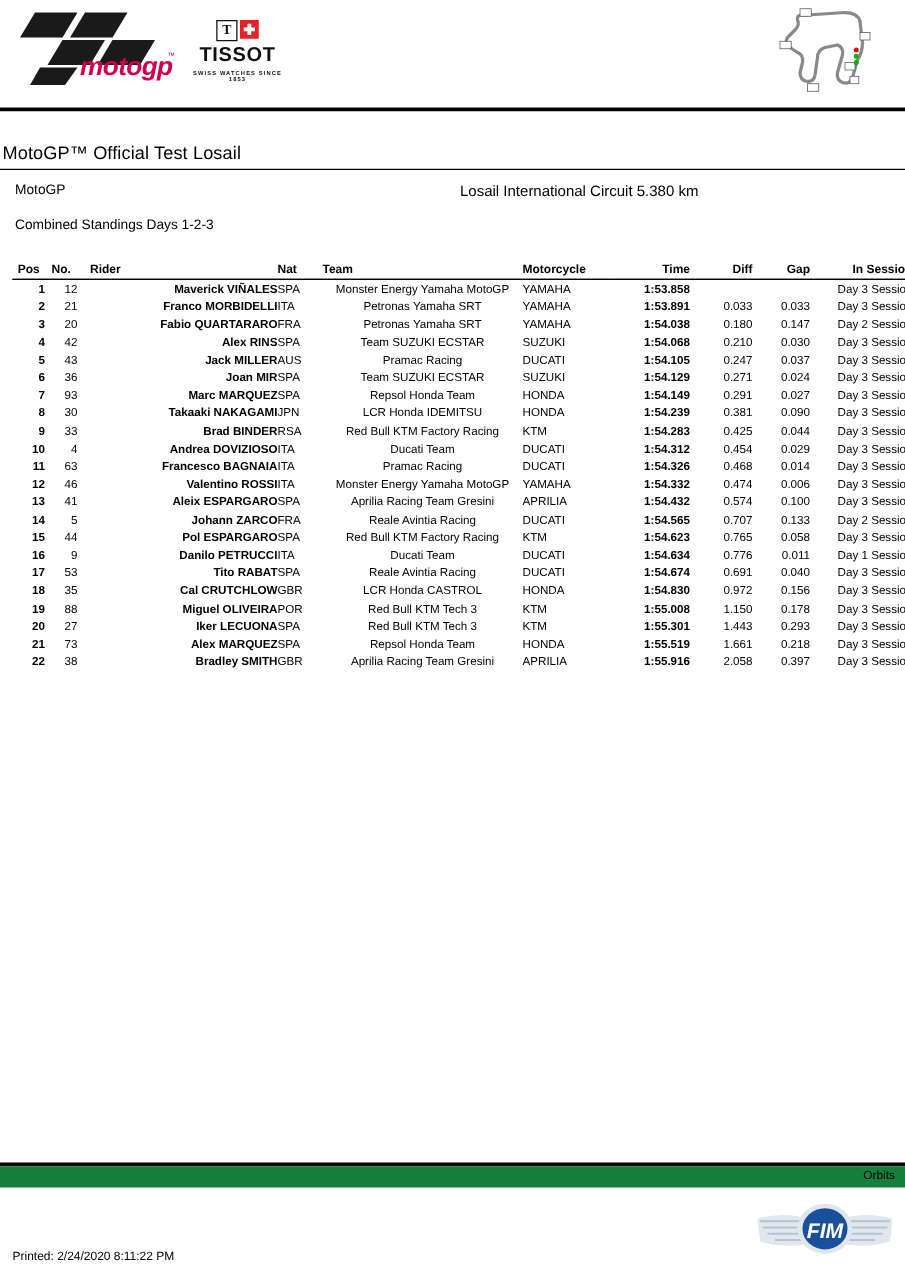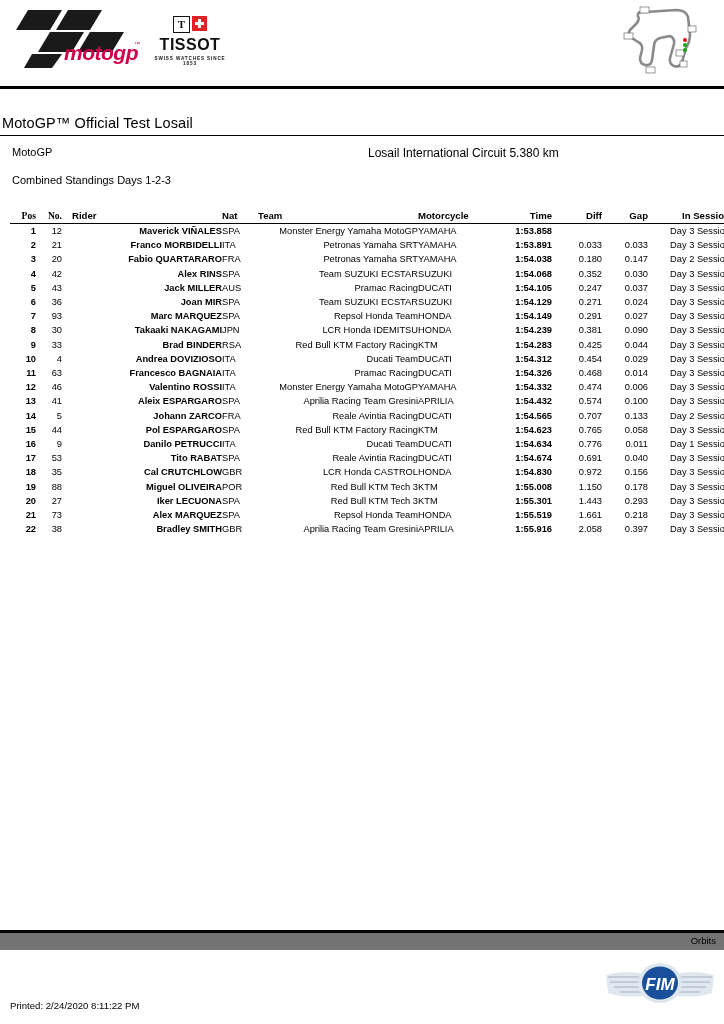--- a/index.html
+++ b/index.html
@@ -156,28 +156,28 @@
   }
   table.results td {
     padding: 1px 0;
     white-space: nowrap;
     line-height: 12.2px;
   }
   .c-pos   { width: 26px;  text-align: right; font-weight: bold; }
   .c-no    { width: 26px;  text-align: right; padding-right: 4px !important; }
   .c-rider { width: 150px; text-align: right; font-weight: bold; padding-left: 6px !important; }
   .c-nat   { width: 36px;  text-align: left; }
-  .c-team  { width: 160px; text-align: right; }
+  .c-team  { width: 160px; text-align: center; }
   .c-moto  { width: 72px;  text-align: left; }
   .c-time  { width: 62px;  text-align: right; font-weight: bold; }
   .c-diff  { width: 50px;  text-align: right; }
   .c-gap   { width: 46px;  text-align: right; padding-right: 4px !important; }
   .c-sess  { width: 78px;  text-align: right; }
 
-  th.c-pos, th.c-no { text-align: right; font-family: Liberation Serif, serif; }
+  th.c-pos, th.c-no { text-align: center; }
   th.c-rider, th.c-nat, th.c-team, th.c-moto { text-align: left; }
   th.c-rider { padding-left: 6px; }
   th.c-nat { padding-left: 2px; }
   th.c-time, th.c-diff, th.c-gap { text-align: right; margin-top: 44px; }
   th.c-sess { text-align: right; }
   td.c-nat { padding-left: 2px; }
 
   
   .footer-rule {
     position: absolute;
@@ -186,21 +186,21 @@
     width: 724px;
     height: 3px;
     background: #000;
   }
   .footer-bar {
     position: absolute;
     left: 0;
     top: 933px;
     width: 724px;
     height: 17px;
-    background: #737373;
+    background: #15803d;
   }
   .footer-bar-label {
     position: absolute;
     right: 8px;
     top: 2px;
     font-size: 9.5px;
     color: #000;
   }
   .fim-logo {
     position: absolute;
@@ -329,21 +329,21 @@
           <td class="c-sess">Day 2 Session</td>
         </tr>
         <tr>
           <td class="c-pos">4</td>
           <td class="c-no">42</td>
           <td class="c-rider">Alex RINS</td>
           <td class="c-nat">SPA</td>
           <td class="c-team">Team SUZUKI ECSTAR</td>
           <td class="c-moto">SUZUKI</td>
           <td class="c-time">1:54.068</td>
-          <td class="c-diff">0.352</td>
+          <td class="c-diff">0.210</td>
           <td class="c-gap">0.030</td>
           <td class="c-sess">Day 3 Session</td>
         </tr>
         <tr>
           <td class="c-pos">5</td>
           <td class="c-no">43</td>
           <td class="c-rider">Jack MILLER</td>
           <td class="c-nat">AUS</td>
           <td class="c-team">Pramac Racing</td>
           <td class="c-moto">DUCATI</td>

